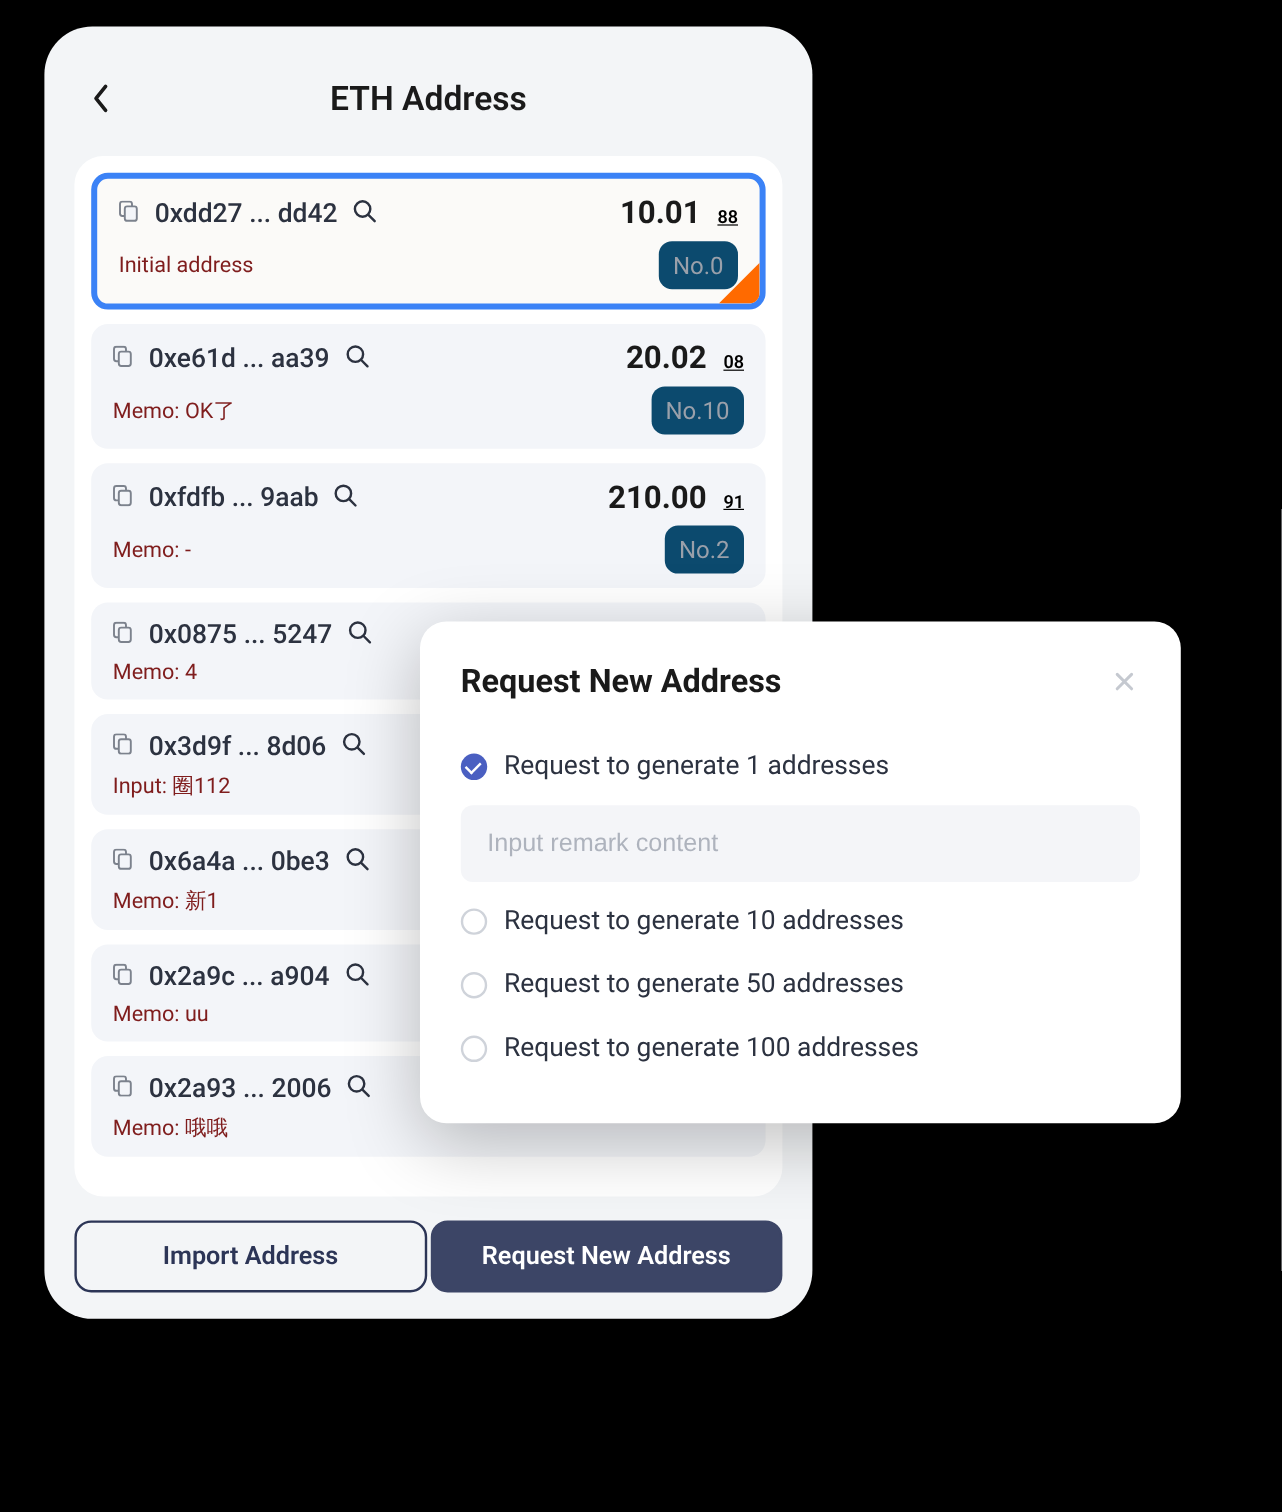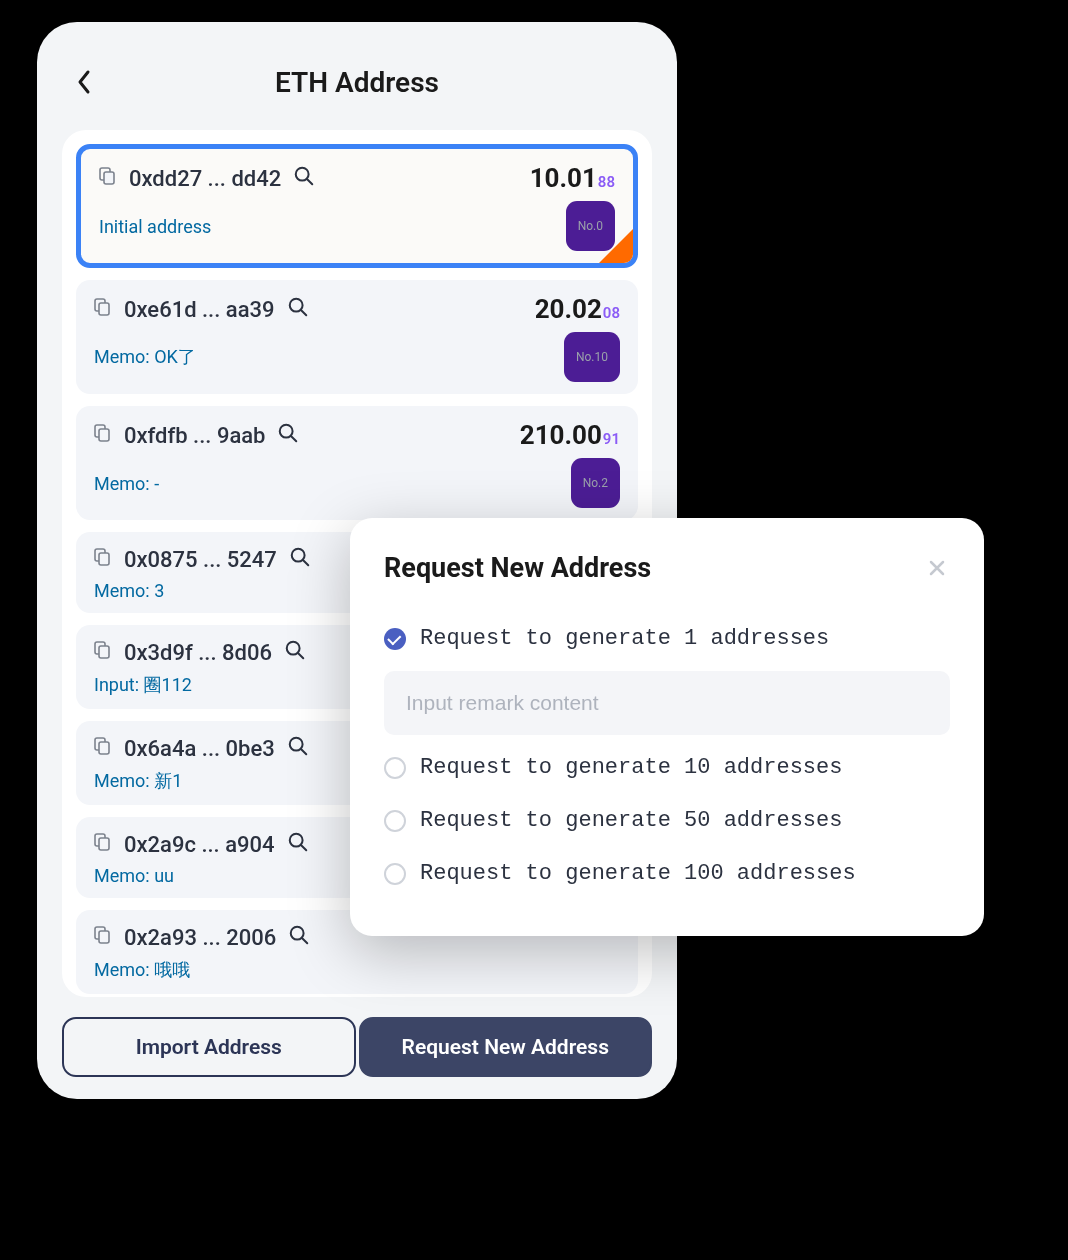--- a/index.html
+++ b/index.html
@@ -121,36 +121,36 @@
   }
   .mag-icon { color:#2c3240; }
   .balance {
     margin-left:auto;
     font-size:26px;
     font-weight:700;
     color:#1a1a1a;
     display:flex;
     align-items:baseline;
   }
-  .balance .dec { font-size:15px; font-weight:600; color:#8b5cf6; margin-left:1px;}
+  .balance .dec { font-size:15px; font-weight:600; color:#000000; margin-left:14px;text-decoration:underline;}
   .addr-row2 {
     display:flex;
     align-items:center;
     margin-top:8px;
   }
   .memo {
     font-size:18px;
-    color:#0369a1;
+    color:#7f1d1d;
   }
   .badge {
     margin-left:auto;
-    background:#4c1d95;
+    background:#0c4a6e;
     color:#9aa0aa;
-    font-size:12px;
-    padding:18px 12px;
+    font-size:20px;
+    padding:8px 12px;
     border-radius:11px;
   }
   .bottom-btns {
     display:flex;
     gap:3px;
     margin-top:20px;
   }
   .btn {
     flex:1;
     height:60px;
@@ -220,21 +220,20 @@
   .radio-ind.checked::after{
     content:"";
     width:10px;height:6px;
     border-left:2.5px solid #fff;
     border-bottom:2.5px solid #fff;
     transform:rotate(-45deg) translate(0,-1px);
   }
   .opt-label {
     font-size:22px;
     color:#2c3240;
-    font-family:Liberation Mono, monospace;
   }
   .remark-input {
     margin:6px 0 6px 0;
     width:100%;
     height:64px;
     background:#f4f5f8;
     border:none;
     border-radius:10px;
     padding:0 22px;
     font-size:21px;
@@ -329,21 +328,21 @@
               <rect x="1" y="1" width="10" height="12" rx="2" stroke="currentColor" stroke-width="1.6"></rect>
               <rect x="5" y="5" width="10" height="12" rx="2" stroke="currentColor" stroke-width="1.6" fill="#f3f5f9"></rect>
             </svg></span>
           <span class="addr-text">0x0875 ... 5247</span>
           <span class="mag-icon"><svg width="22" height="22" viewBox="0 0 24 24" fill="none">
               <circle cx="10" cy="10" r="7" stroke="currentColor" stroke-width="2.2"></circle>
               <line x1="15.5" y1="15.5" x2="21" y2="21" stroke="currentColor" stroke-width="2.2" stroke-linecap="round"></line>
             </svg></span>
         </div>
         <div class="addr-row2">
-          <span class="memo">Memo: 3</span>
+          <span class="memo">Memo: 4</span>
         </div>
       </div>
       <div class="addr-item">
         <div class="addr-row1">
           <span class="copy-icon"><svg width="16" height="18" viewBox="0 0 16 18" fill="none">
               <rect x="1" y="1" width="10" height="12" rx="2" stroke="currentColor" stroke-width="1.6"></rect>
               <rect x="5" y="5" width="10" height="12" rx="2" stroke="currentColor" stroke-width="1.6" fill="#f3f5f9"></rect>
             </svg></span>
           <span class="addr-text">0x3d9f ... 8d06</span>
           <span class="mag-icon"><svg width="22" height="22" viewBox="0 0 24 24" fill="none">

